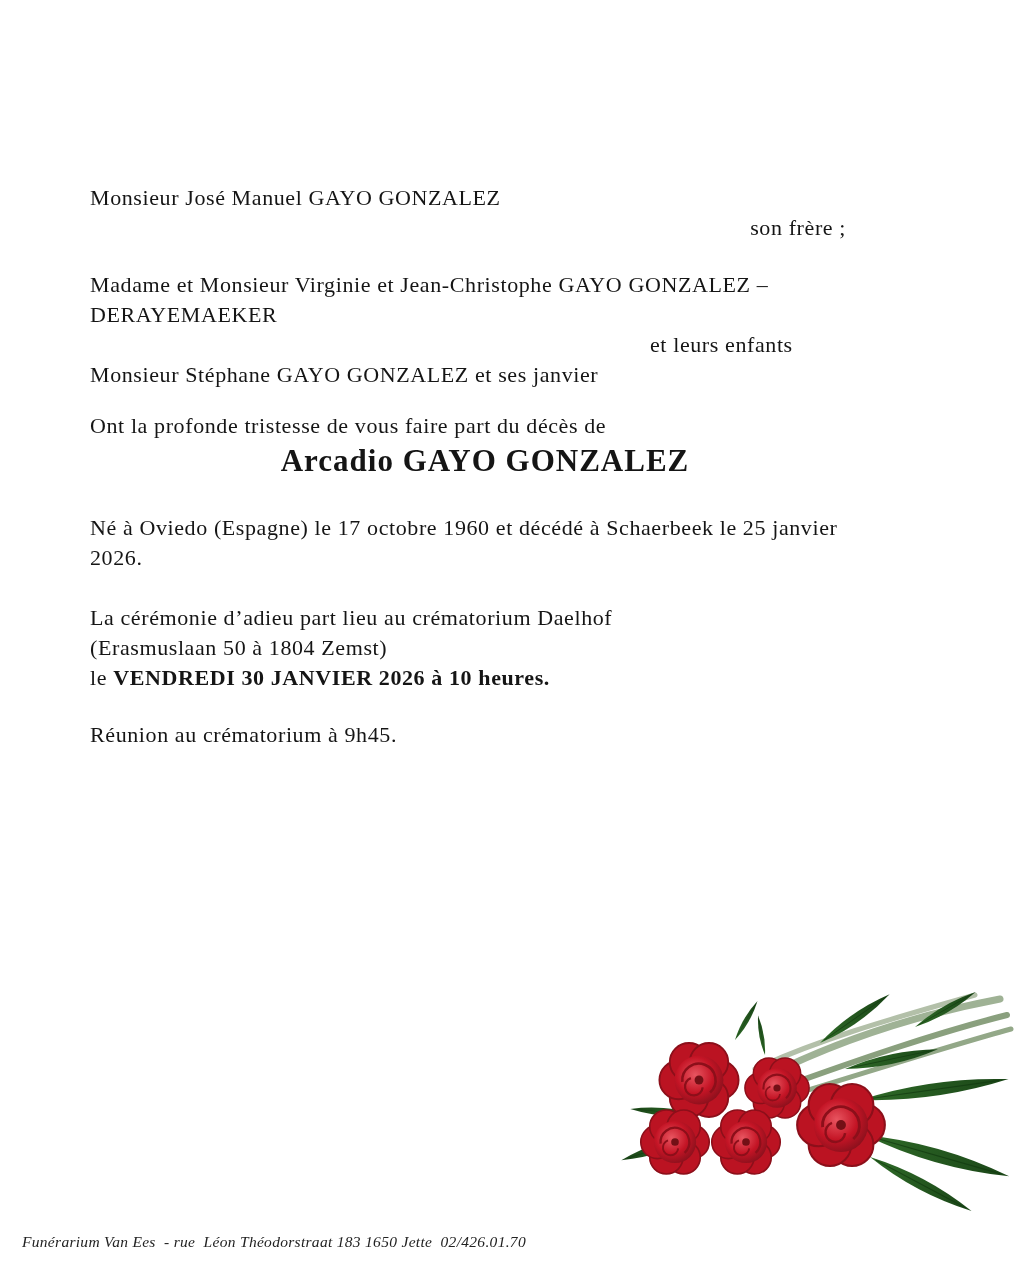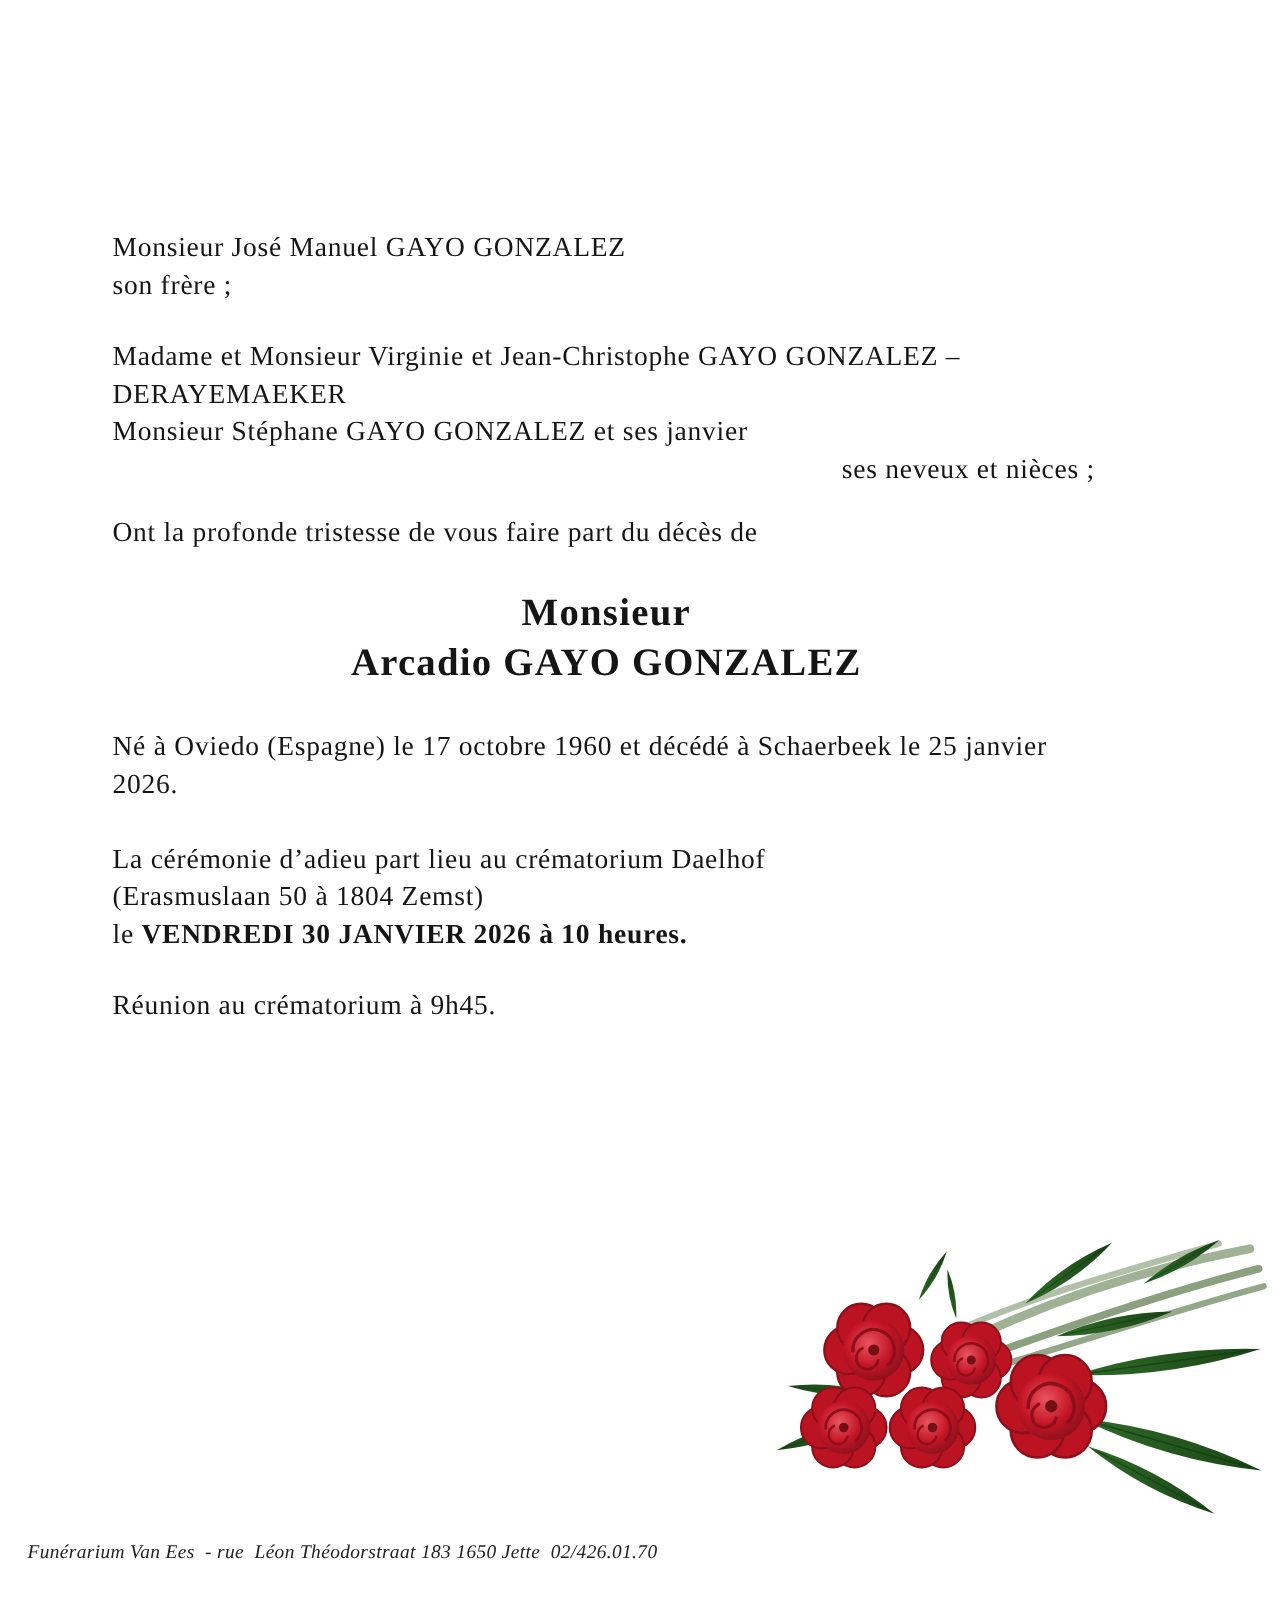--- a/index.html
+++ b/index.html
@@ -12,21 +12,21 @@
     overflow: hidden;
   }
   .content { position: absolute; left: 0; top: 0; width: 937px; padding-top: 183px; }
   .line {
     font-size: 22px;
     letter-spacing: 0.6px;
     line-height: 30px;
     padding-left: 90px;
     padding-right: 57px;
   }
-  .right1 { padding-right: 91px; }
+  .right1 { text-align: right; padding-right: 91px; }
   .right2 { text-align: right; padding-right: 61px; }
   .indent { padding-left: 650px; }
   .center { text-align: left; }
   .title-line {
     font-size: 31px;
     font-weight: bold;
     line-height: 40px;
     letter-spacing: 1px;
     text-align: center;
     padding-left: 90px;
@@ -55,26 +55,25 @@
   }
 </style>
 </head>
 <body>
 
 <div class="content">
   <div class="line">Monsieur José Manuel GAYO GONZALEZ</div>
   <div class="line right1">son frère ;</div>
 
   <div class="line mt27">Madame et Monsieur Virginie et Jean-Christophe GAYO GONZALEZ – DERAYEMAEKER</div>
+  <div class="line indent">et leurs enfants</div>
   <div class="line">Monsieur Stéphane GAYO GONZALEZ et ses janvier</div>
-  <div class="line right2">ses neveux et nièces ;</div>
 
   <div class="line mt21">Ont la profonde tristesse de vous faire part du décès de</div>
 
-  <div class="title-line mt29">Monsieur</div>
   <div class="title-line">Arcadio GAYO GONZALEZ</div>
 
   <div class="line center mt32">Né à Oviedo (Espagne) le 17 octobre 1960 et décédé à Schaerbeek le 25 janvier 2026.</div>
 
   <div class="line center mt30">La cérémonie d’adieu part lieu au crématorium Daelhof</div>
   <div class="line center">(Erasmuslaan 50 à 1804 Zemst)</div>
   <div class="line center"><span>le </span><span class="bold">VENDREDI 30 JANVIER 2026 à 10 heures.</span></div>
 
   <div class="line center mt27">Réunion au crématorium à 9h45.</div>
 

